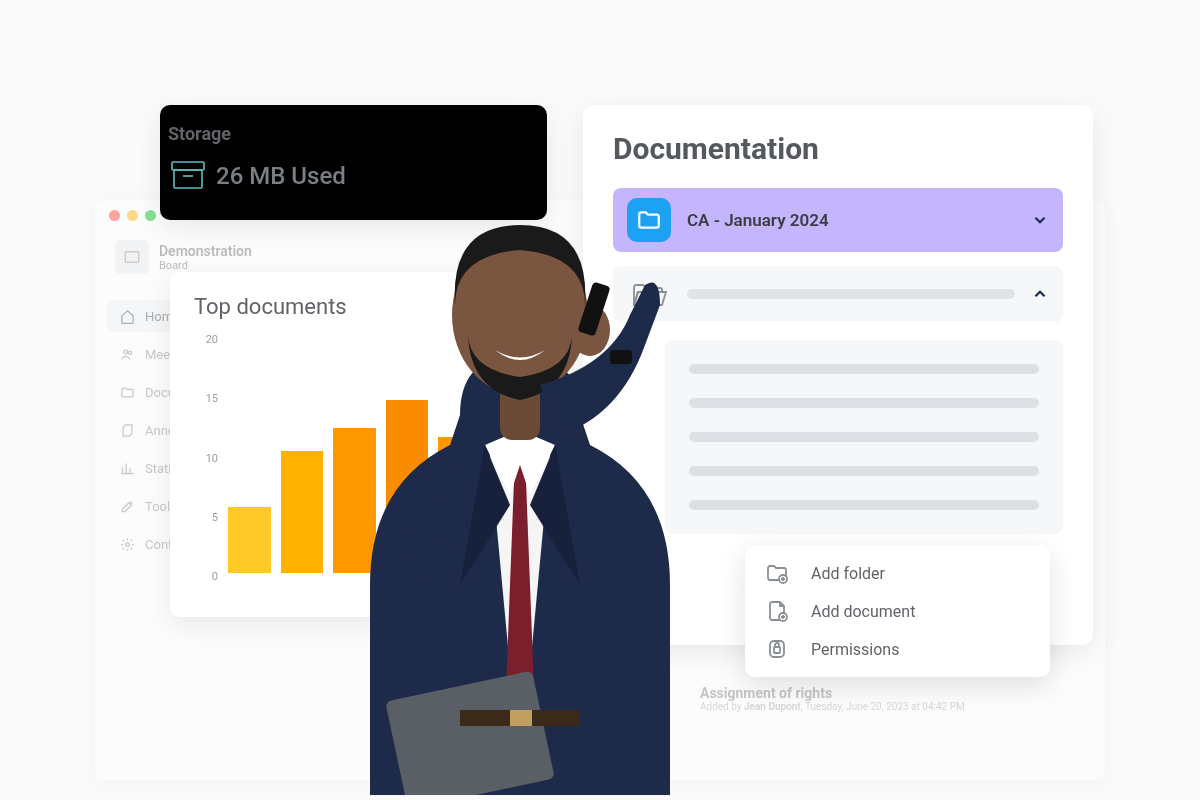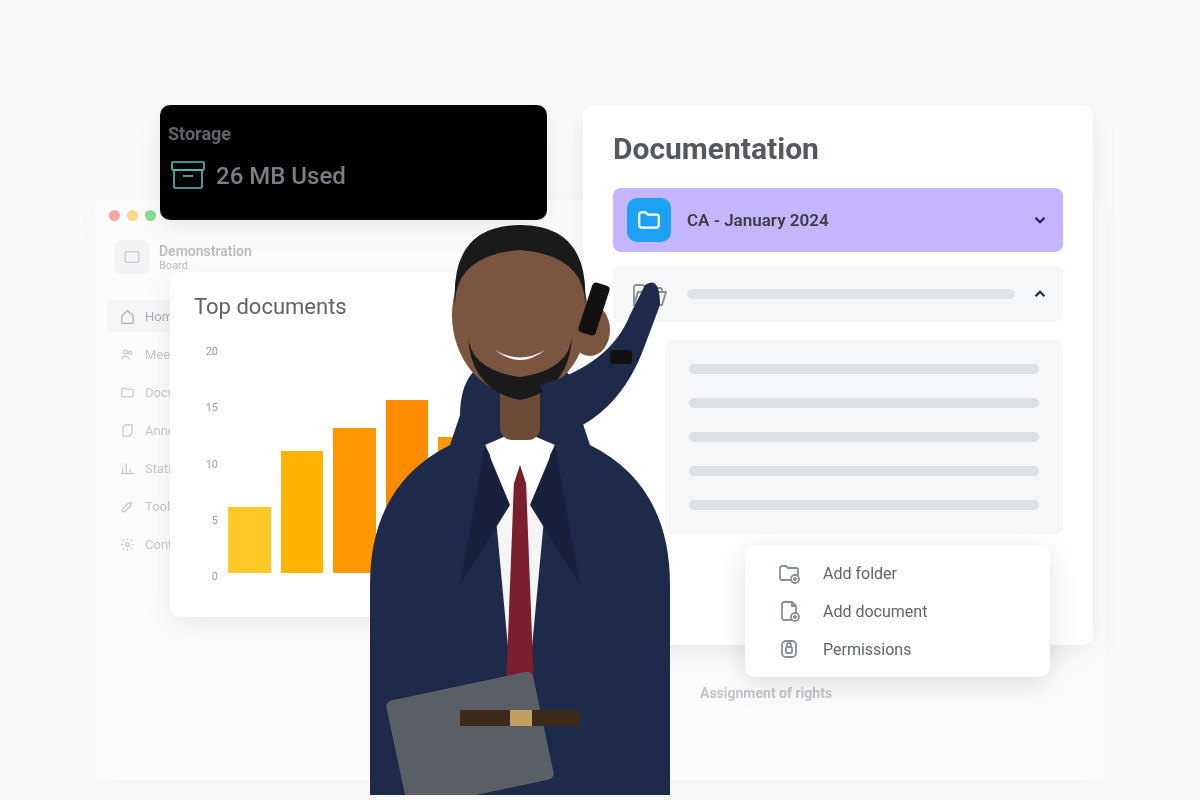--- a/index.html
+++ b/index.html
@@ -51,21 +51,21 @@
     position: absolute;
     left: 170px; top: 272px;
     width: 335px; height: 345px;
     background: #fff;
     border-radius: 10px;
     box-shadow: 0 8px 28px rgba(0,0,0,0.08);
     padding: 22px 24px 18px 24px;
   }
   .topdocs-card .title { font-size: 22px; font-weight: 400; color: #606468; margin-bottom: 14px; }
   .chart-area { position: relative; height: 250px; }
-  .yaxis { position: absolute; left: 0; top: 12px; bottom: 0; width: 24px; display:flex; flex-direction:column; justify-content:space-between; align-items:flex-end; font-size:11px; color:#9aa0a6;text-align:center; }
+  .yaxis { position: absolute; left: 0; top: 0; bottom: 0; width: 24px; display:flex; flex-direction:column; justify-content:space-between; align-items:flex-end; font-size:11px; color:#9aa0a6;text-align:center; }
   .bars { position: absolute; left: 34px; right: 0; bottom: 10px; top: 6px; display:flex; align-items:flex-end; gap:10px; }
   .bar { width: 48px; }
   .b1 { height: 28%; background:#ffca28; }
   .b2 { height: 52%; background:#ffb300; }
   .b3 { height: 62%; background:#ff9800; }
   .b4 { height: 74%; background:#fb8c00; }
   .b5 { height: 58%; background:#ff9800; }
 
   
   .doc-card {
@@ -90,21 +90,21 @@
   .pline:last-child { margin-bottom:0; }
 
   
   .ctx-menu {
     position: absolute;
     left: 745px; top: 545px;
     width: 305px;
     background: #fff;
     border-radius: 10px;
     box-shadow: 0 8px 28px rgba(0,0,0,0.12);
-    padding: 16px 32px;
+    padding: 16px 20px;
     display:flex; flex-direction:column; gap:14px;
     z-index: 30;
   }
   .ctx-item { display:flex; align-items:center; gap:22px; font-size:16px; color:#606468; }
   .ctx-icon { width:24px; height:24px; display:flex; align-items:center; justify-content:center; color:#8a8f95; }
 
   
   .faded-rows { position:absolute; left:700px; top:685px; width:380px; opacity:0.45; }
   .frow { margin-bottom:26px; }
   .frow .ft { font-size:14px; font-weight:700; color:#7d8288; }
@@ -311,20 +311,23 @@
           <path d="M10 10V8a2 2 0 114 0v2"></path>
       </svg>
     </span>
     <span>Permissions</span>
   </div>
 </div>
 
 <div class="faded-rows">
   <div class="frow">
     <div class="ft">Assignment of rights</div>
+    <div class="fs">
+      <span>Added by </span><b>Jean Dupont</b><span>, Tuesday, June 20, 2023 at 04:42 PM</span>
+    </div>
   </div>
 </div>
 
 <div class="person">
   <svg viewBox="0 0 420 640">
     <defs>
       <clipPath id="bodyclip">
           <rect x="0" y="0" width="420" height="640"></rect>
         </clipPath>
     </defs>

